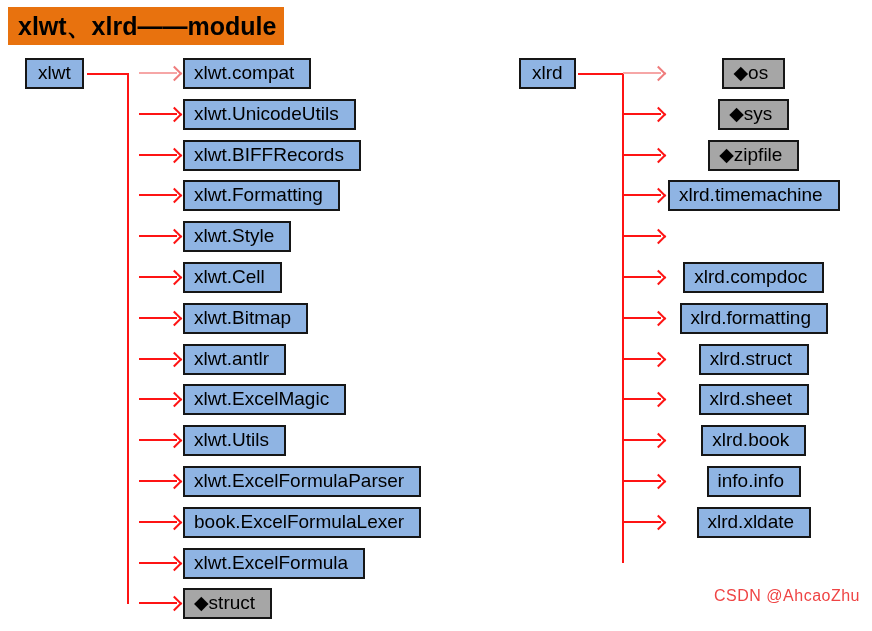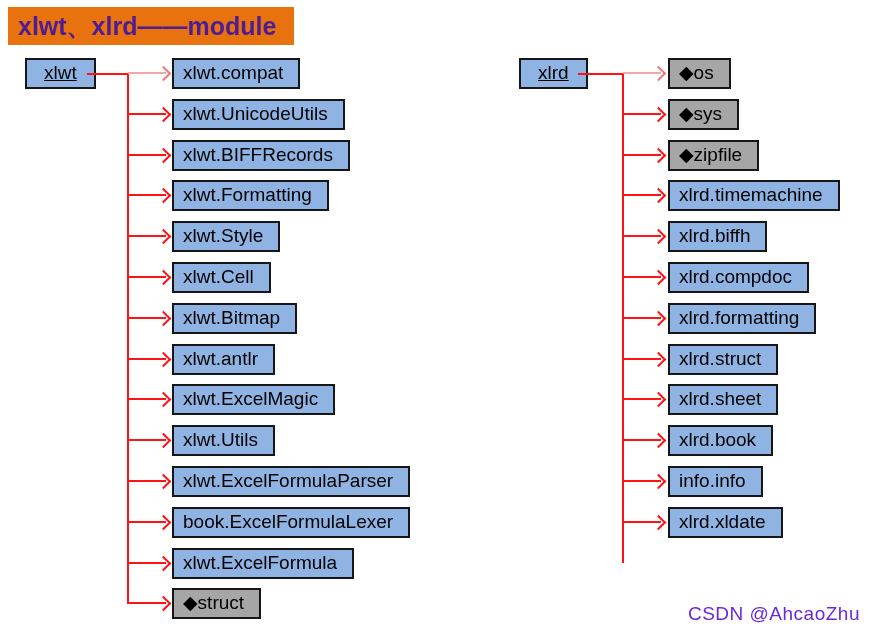--- a/index.html
+++ b/index.html
@@ -9,41 +9,41 @@
     height: 631px;
     background: #ffffff;
     font-family: "Liberation Sans", sans-serif;
     overflow: hidden;
   }
   .title-bar {
     position: absolute;
     left: 8px;
     top: 7px;
     background: #e8720e;
-    color: #4c1d95;
+    color: #000000;
     font-weight: bold;
     font-size: 25px;
     line-height: 28px;
-    padding: 5px 18px 5px 10px;
+    padding: 5px 8px 5px 10px;
     white-space: nowrap;
   }
   .node {
     display: inline-block;
     box-sizing: border-box;
     height: 31px;
     border: 2px solid #161616;
     background: #8fb4e3;
     color: #000000;
     font-size: 19px;
     line-height: 26px;
     padding: 0 15px 0 9px;
     white-space: nowrap;
   }
   .node.gray { background: #a6a6a6; }
-  .parent-node { position: absolute; top: 58px; padding: 0 17px; text-decoration: underline; }
+  .parent-node { position: absolute; top: 58px; padding: 0 11px; }
   .stub {
     position: absolute;
     top: 73px;
     height: 2px;
     background: #fe1414;
   }
   .trunk {
     position: absolute;
     top: 73px;
     width: 2px;
@@ -53,24 +53,24 @@
     position: absolute;
     top: 58px;
     display: flex;
     flex-direction: column;
   }
   .row {
     position: relative;
     height: 31px;
     margin-bottom: 9.8px;
   }
-  .children.left-kids  { left: 128px; }
+  .children.left-kids  { left: 139px; }
   .children.right-kids { left: 623px; }
   .children.left-kids  .row { padding-left: 44px; }
-  .children.right-kids .row { padding-left: 45px; }
+  .children.right-kids .row { padding-left: 45px; text-align: center; }
   .row::before {
     content: "";
     position: absolute;
     left: 0;
     top: 14px;
     width: 38px;
     height: 2px;
     background: #fe1414;
   }
   .row:first-child::before { background: #f6a6a6; }
@@ -81,23 +81,23 @@
     width: 9px;
     height: 9px;
     border-top: 2px solid #fe1414;
     border-right: 2px solid #fe1414;
     transform: rotate(45deg);
   }
   .row:first-child .chev { border-color: #ef7c7c; }
   .watermark {
     position: absolute;
     right: 12px;
-    top: 603px;
-    color: #6d28d9;
-    font-size: 19px;
+    top: 587px;
+    color: #ef4444;
+    font-size: 16px;
     letter-spacing: 0.5px;
   }
 </style>
 </head>
 <body>
 
 <div class="canvas">
 
   <div class="title-bar">xlwt、xlrd——module</div>
 
@@ -124,21 +124,21 @@
 
   <div class="node parent-node" style="left:519px;">xlrd</div>
   <div class="stub" style="left:578px; width:45px;"></div>
   <div class="trunk" style="left:622px; height:490px;"></div>
 
   <div class="children right-kids">
     <div class="row"><span class="chev"></span><div class="node gray">◆os</div></div>
     <div class="row"><span class="chev"></span><div class="node gray">◆sys</div></div>
     <div class="row"><span class="chev"></span><div class="node gray">◆zipfile</div></div>
     <div class="row"><span class="chev"></span><div class="node">xlrd.timemachine</div></div>
-    <div class="row"><span class="chev"></span><div class="node">xlrd.biffh</div></div>
+    <div class="row"><span class="chev"></span></div>
     <div class="row"><span class="chev"></span><div class="node">xlrd.compdoc</div></div>
     <div class="row"><span class="chev"></span><div class="node">xlrd.formatting</div></div>
     <div class="row"><span class="chev"></span><div class="node">xlrd.struct</div></div>
     <div class="row"><span class="chev"></span><div class="node">xlrd.sheet</div></div>
     <div class="row"><span class="chev"></span><div class="node">xlrd.book</div></div>
     <div class="row"><span class="chev"></span><div class="node">info.info</div></div>
     <div class="row"><span class="chev"></span><div class="node">xlrd.xldate</div></div>
   </div>
 
   <div class="watermark">CSDN @AhcaoZhu</div>

